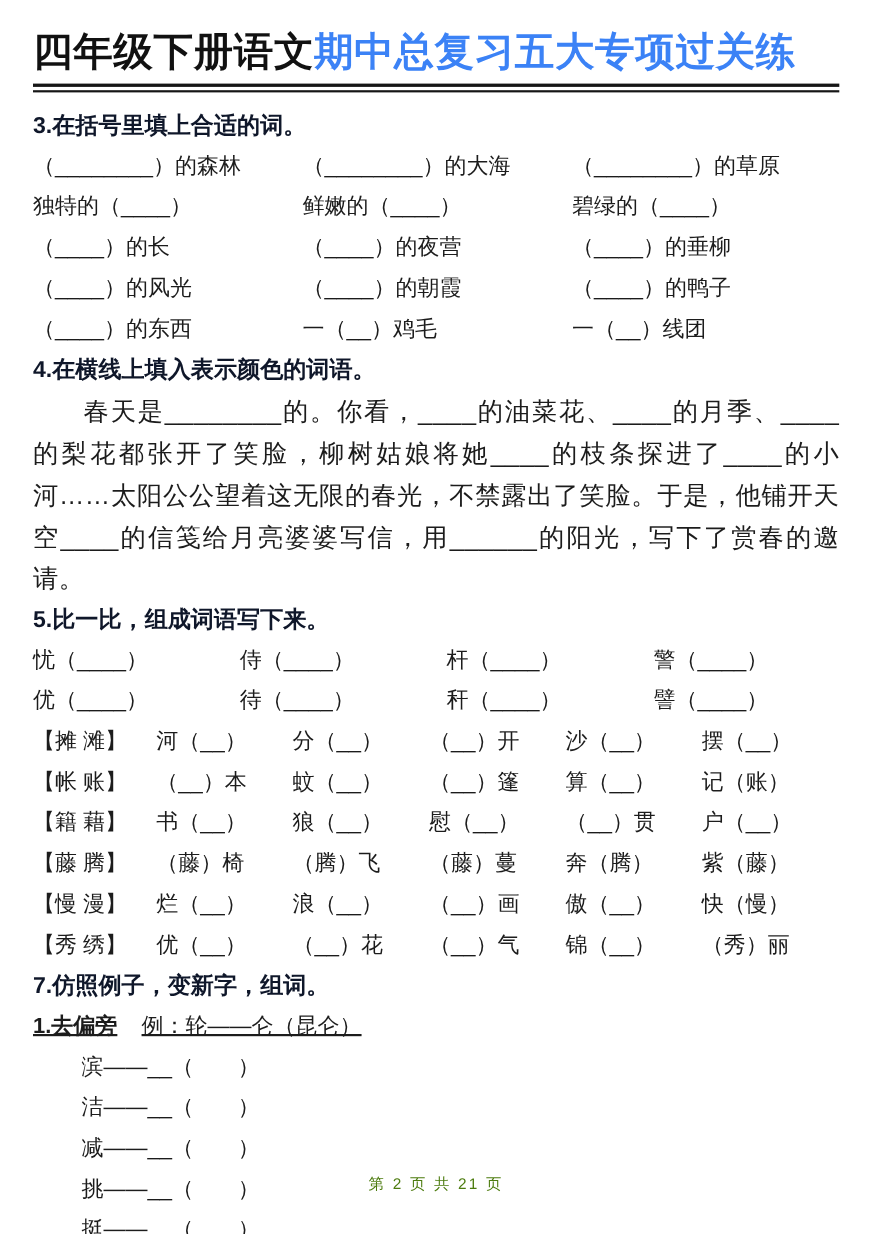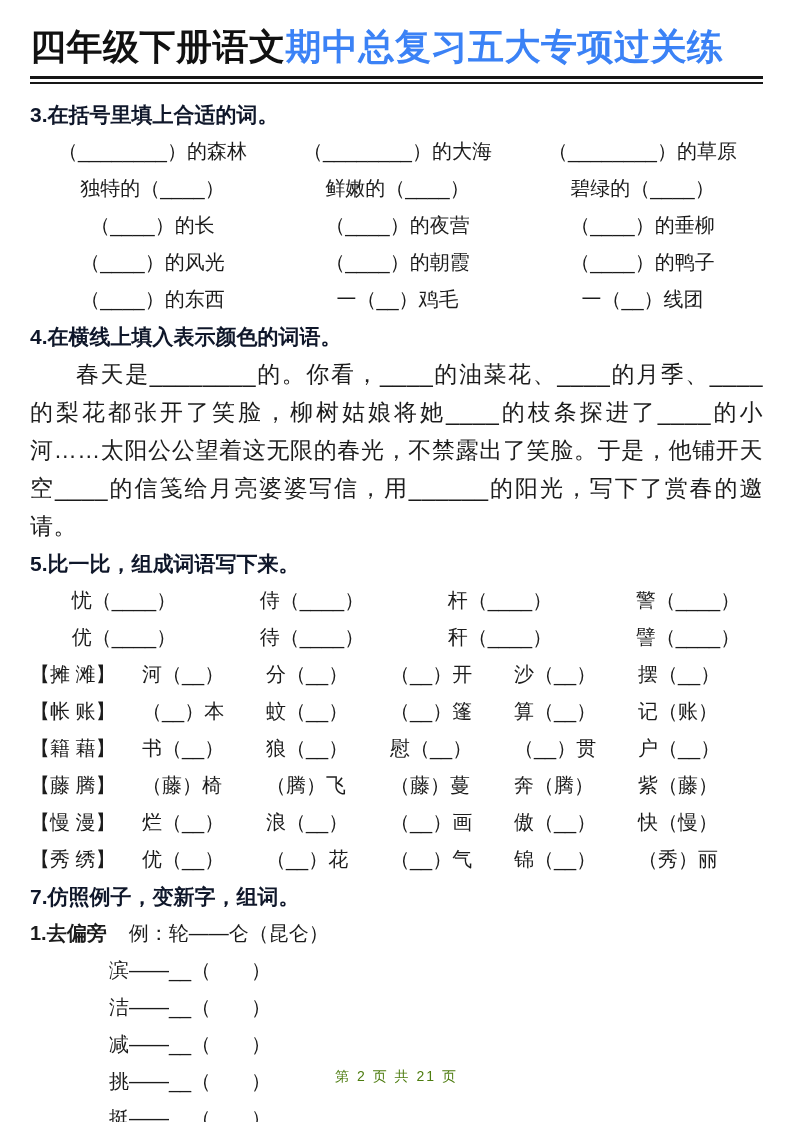--- a/index.html
+++ b/index.html
@@ -34,35 +34,35 @@
   }
   
   .content { margin-top: 12px; font-size: 20px; }
   .heading {
     font-weight: 700;
     font-size: 21px;
     line-height: 37px;
     color: #0f172a;
   }
   .row { display: flex; line-height: 37px; white-space: nowrap; }
-  .row .cell { flex-shrink: 0; text-align: center; }
+  .row .cell { flex-shrink: 0; }
   .c3 .cell { width: 245px; }
   .c5 .cell { width: 188px; }
   .c6 .bracket { width: 112px; flex-shrink: 0; }
   .c6 .item { width: 124px; flex-shrink: 0; }
   .c7 { padding-left: 44px; flex-direction: column; }
   .c7 .cell { width: 232px; }
   .para {
     line-height: 38px;
     font-size: 23px;
     text-indent: 2em;
     letter-spacing: 0.5px;
     text-align: justify;
   }
-  .subline { display: flex; line-height: 37px; white-space: nowrap; }
+  .subline { display: flex; line-height: 37px; white-space: nowrap; text-decoration: underline; }
   .sublabel { font-weight: 700; }
   .example { margin-left: 22px; }
   
   .footer {
     position: absolute;
     left: 0; right: 0; bottom: 36px;
     text-align: center;
     font-size: 14px;
     letter-spacing: 2px;
     color: #4d7c0f;

